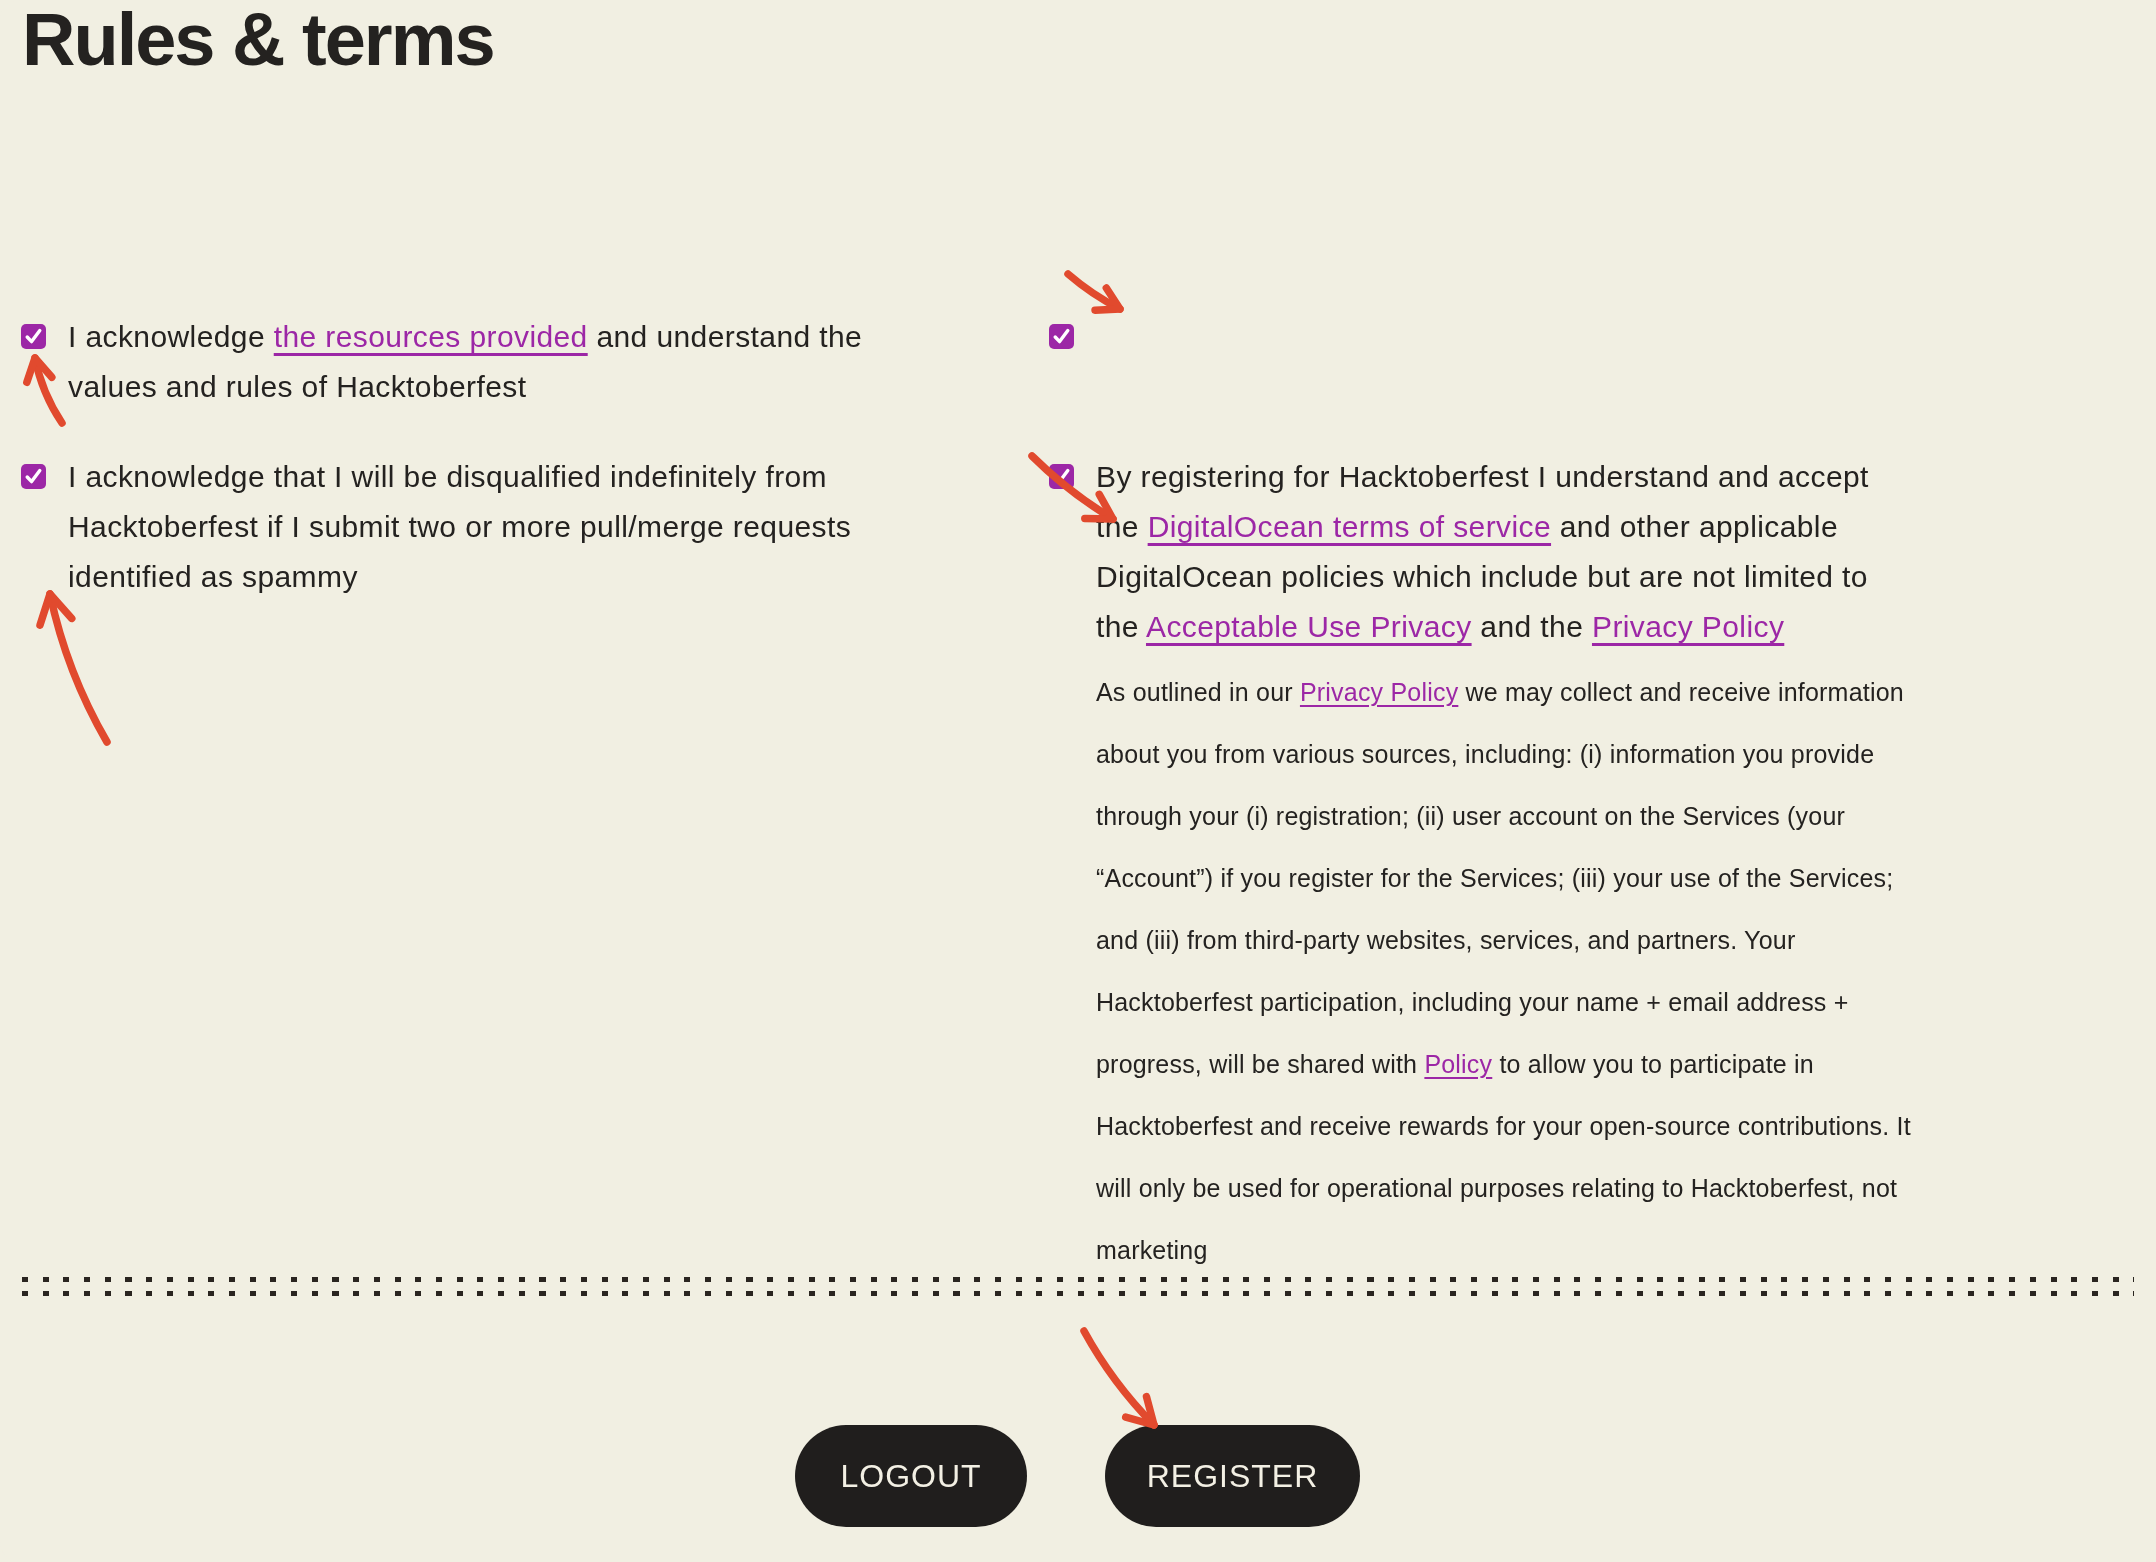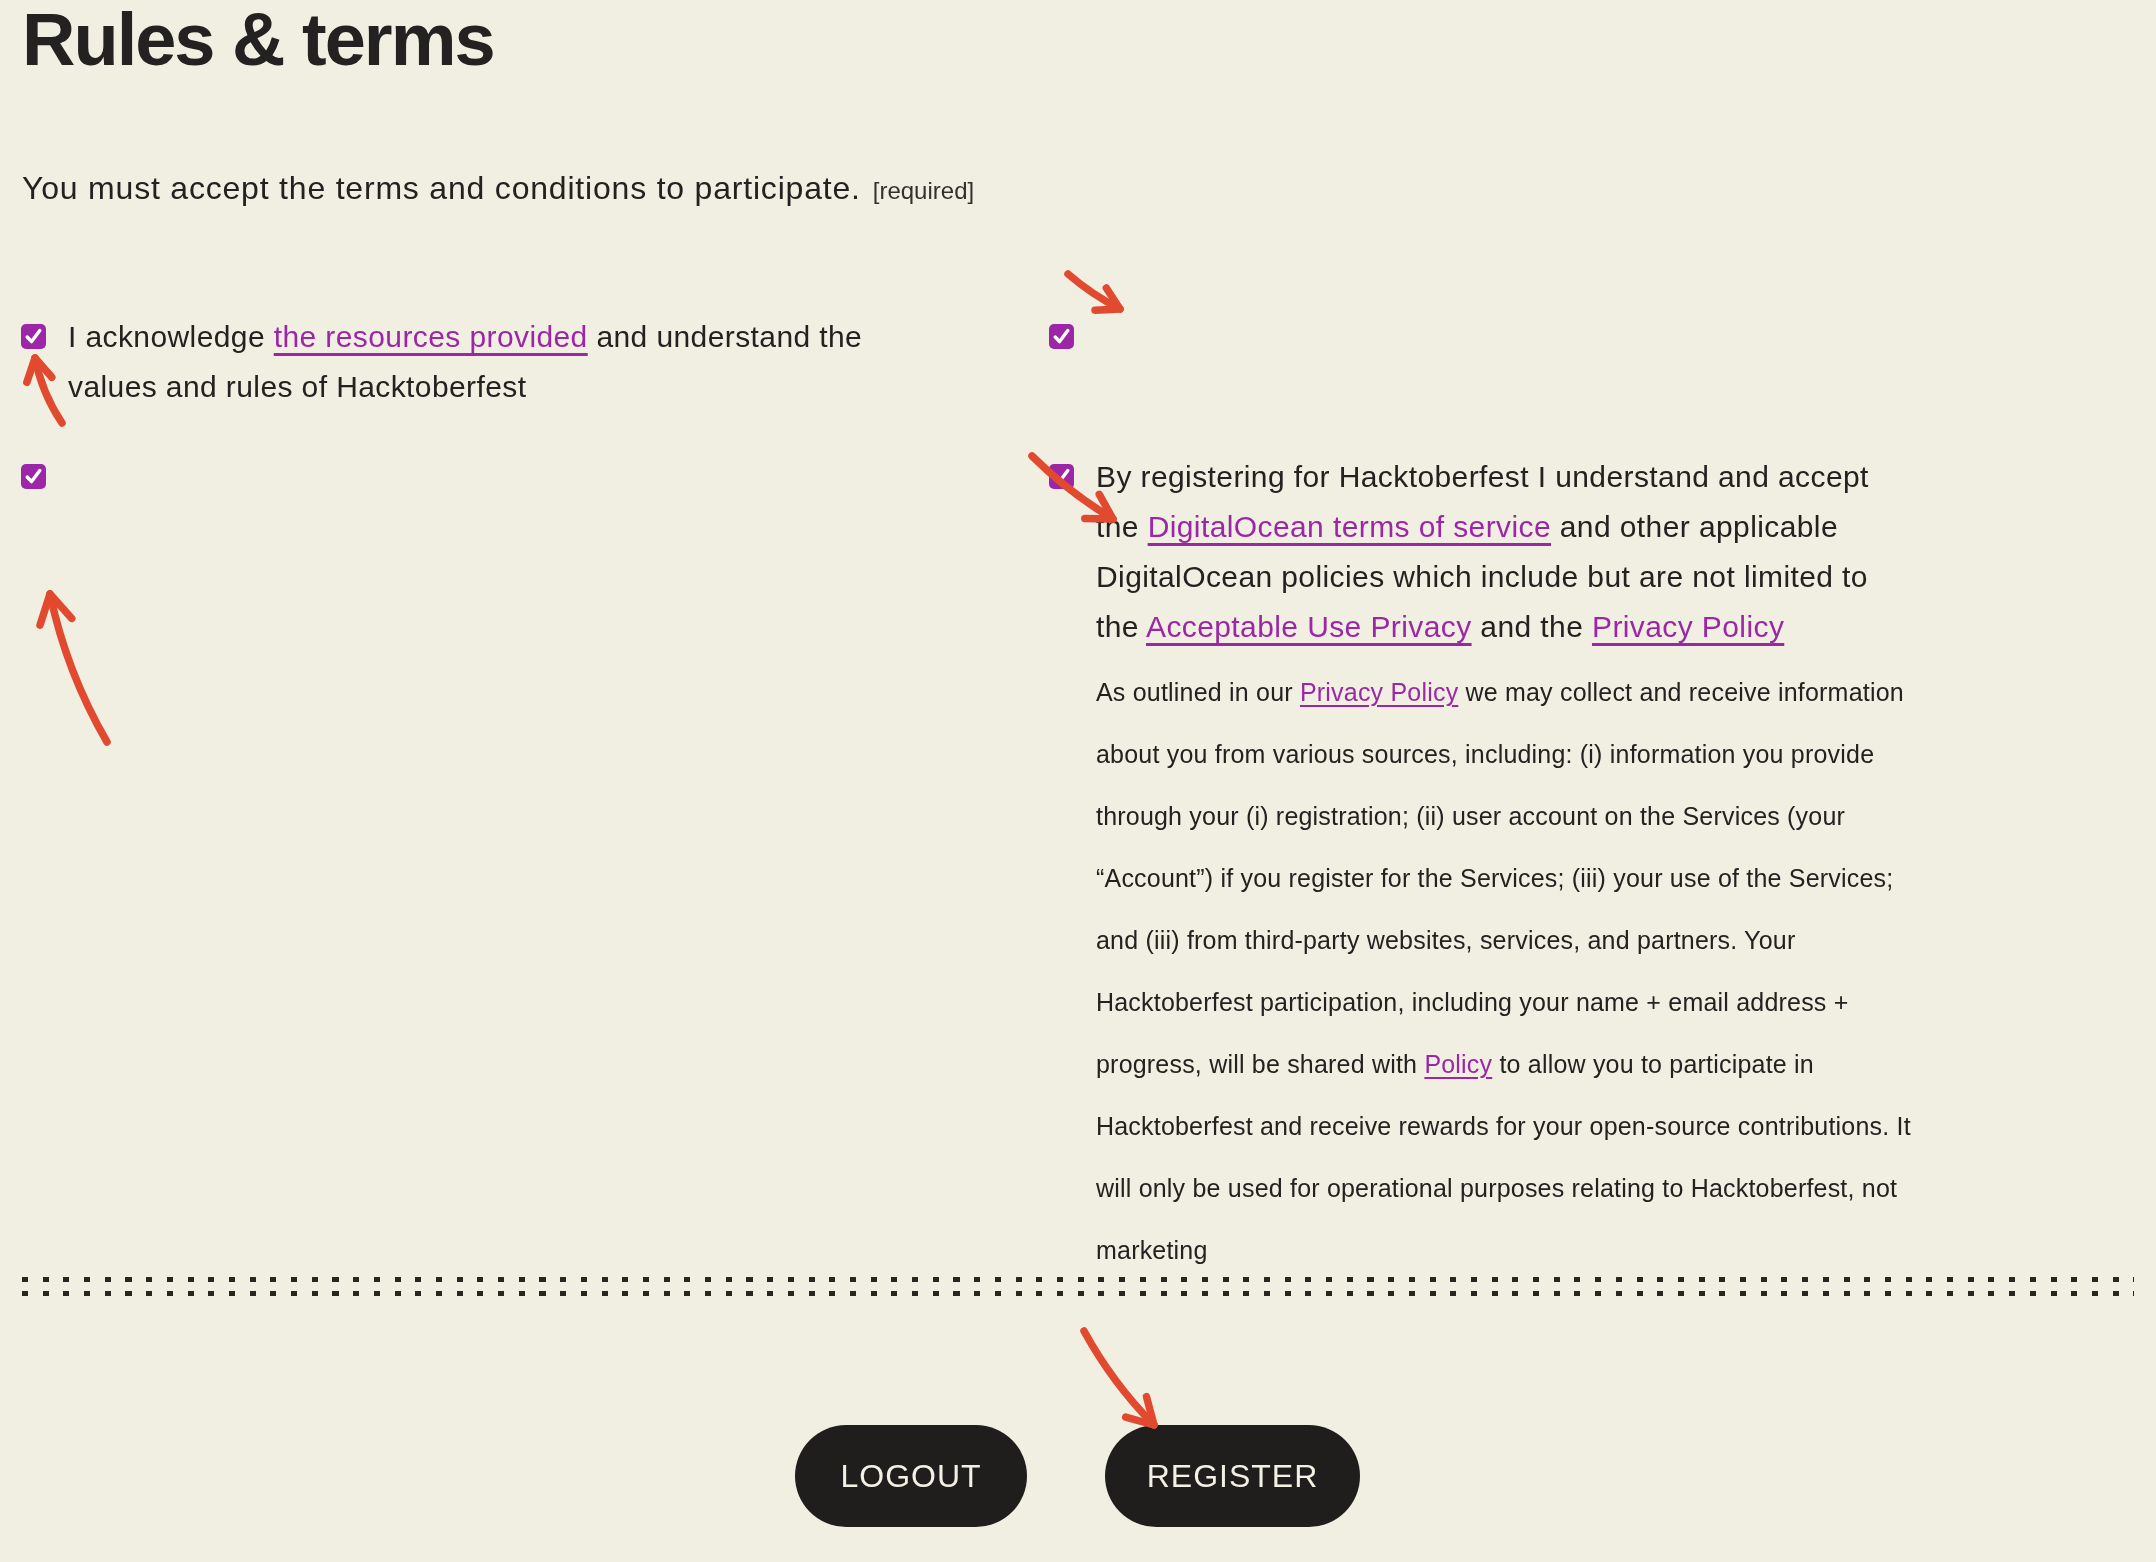--- a/index.html
+++ b/index.html
@@ -48,23 +48,20 @@
 
   .arrow-overlay{position:absolute;left:0;top:0;width:2156px;height:1562px;pointer-events:none;}
 </style>
 </head>
 <body>
 
 <div class="page">
 
   <h1 class="title">Rules &amp; terms</h1>
 
-  <div class="subtitle">
-    <span>You must accept the terms and conditions to participate.</span><span class="required-tag">[required]</span>
-  </div>
 
   <div class="terms-grid">
       <div class="term-item">
         <div class="checkbox" role="checkbox" aria-checked="true">
           <svg width="19" height="19" viewBox="0 0 19 19">
             <polyline points="3.2,10 7.6,14.6 15.8,3.6" fill="none" stroke="#ffffff" stroke-width="3.4" stroke-linecap="round" stroke-linejoin="round"></polyline>
           </svg>
         </div>
         <div class="term-label">I acknowledge <a class="inline-link">the resources provided</a> and understand the
 values and rules of Hacktoberfest</div>
@@ -75,20 +72,23 @@
             <polyline points="3.2,10 7.6,14.6 15.8,3.6" fill="none" stroke="#ffffff" stroke-width="3.4" stroke-linecap="round" stroke-linejoin="round"></polyline>
           </svg>
         </div>
       </div>
       <div class="term-item">
         <div class="checkbox" role="checkbox" aria-checked="true">
           <svg width="19" height="19" viewBox="0 0 19 19">
             <polyline points="3.2,10 7.6,14.6 15.8,3.6" fill="none" stroke="#ffffff" stroke-width="3.4" stroke-linecap="round" stroke-linejoin="round"></polyline>
           </svg>
         </div>
+        <div class="term-label">I acknowledge that I will be disqualified indefinitely from
+Hacktoberfest if I submit two or more pull/merge requests
+identified as spammy</div>
       </div>
       <div class="term-item">
         <div class="checkbox" role="checkbox" aria-checked="true">
           <svg width="19" height="19" viewBox="0 0 19 19">
             <polyline points="3.2,10 7.6,14.6 15.8,3.6" fill="none" stroke="#ffffff" stroke-width="3.4" stroke-linecap="round" stroke-linejoin="round"></polyline>
           </svg>
         </div>
         <div class="term-label">By registering for Hacktoberfest I understand and accept
 the <a class="inline-link">DigitalOcean terms of service</a> and other applicable
 DigitalOcean policies which include but are not limited to

